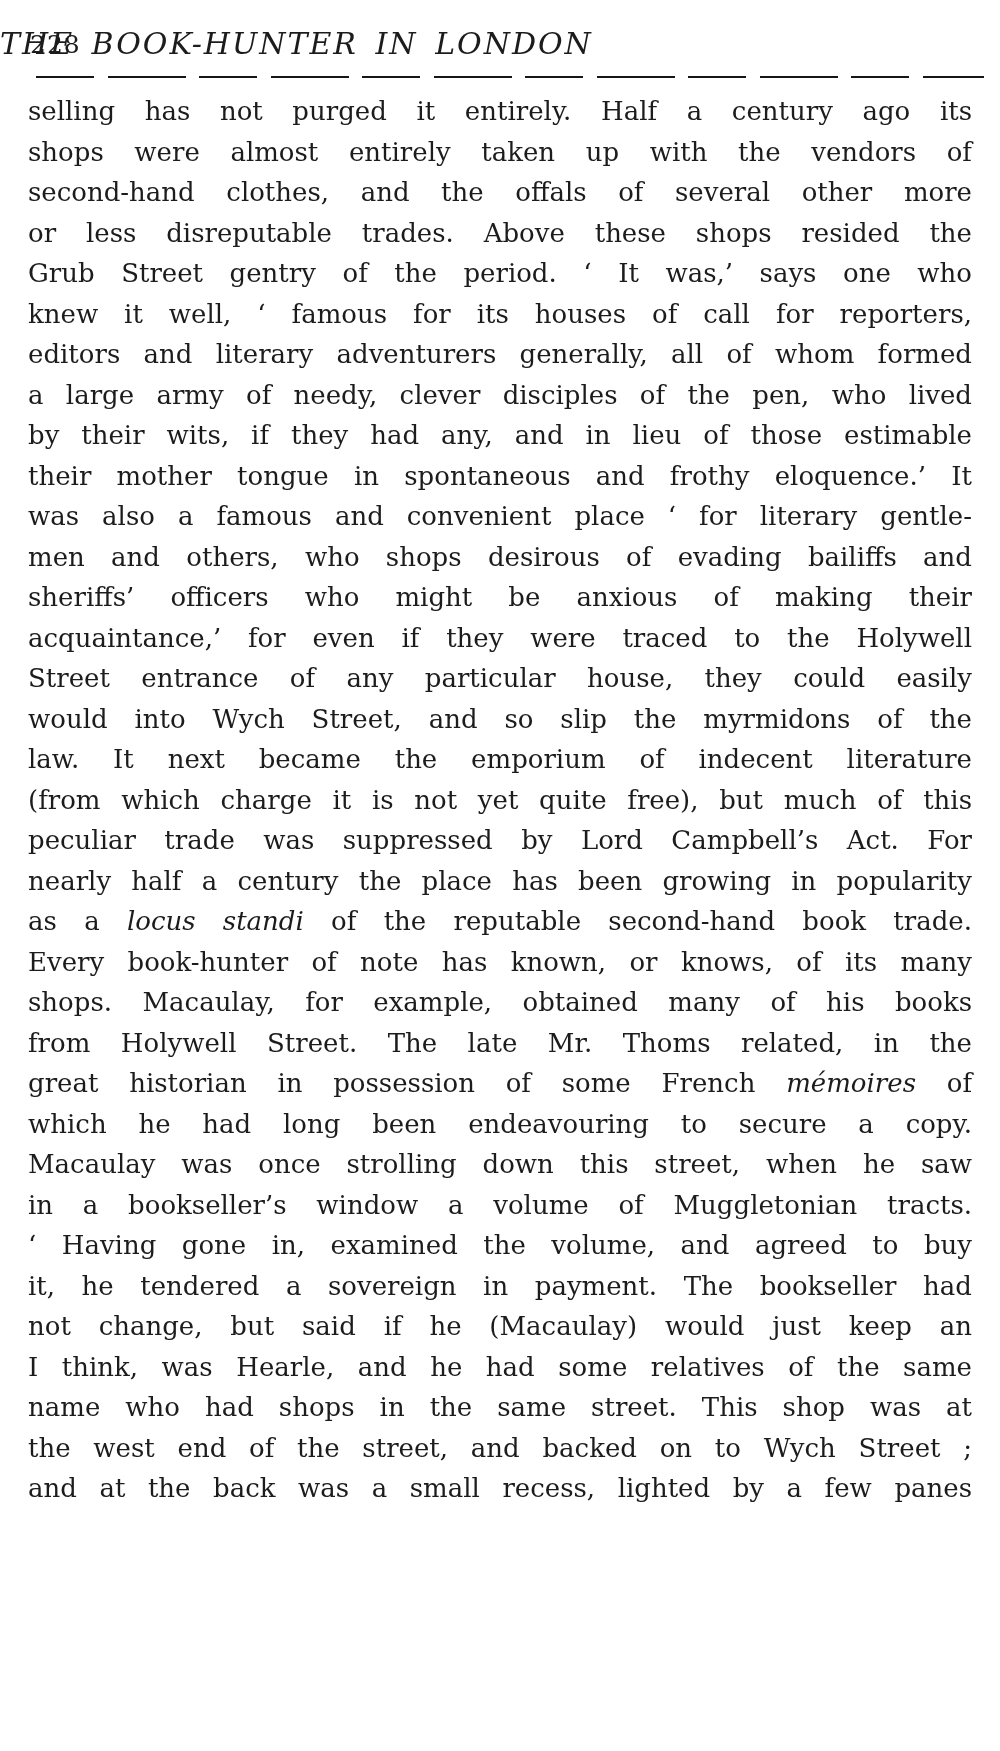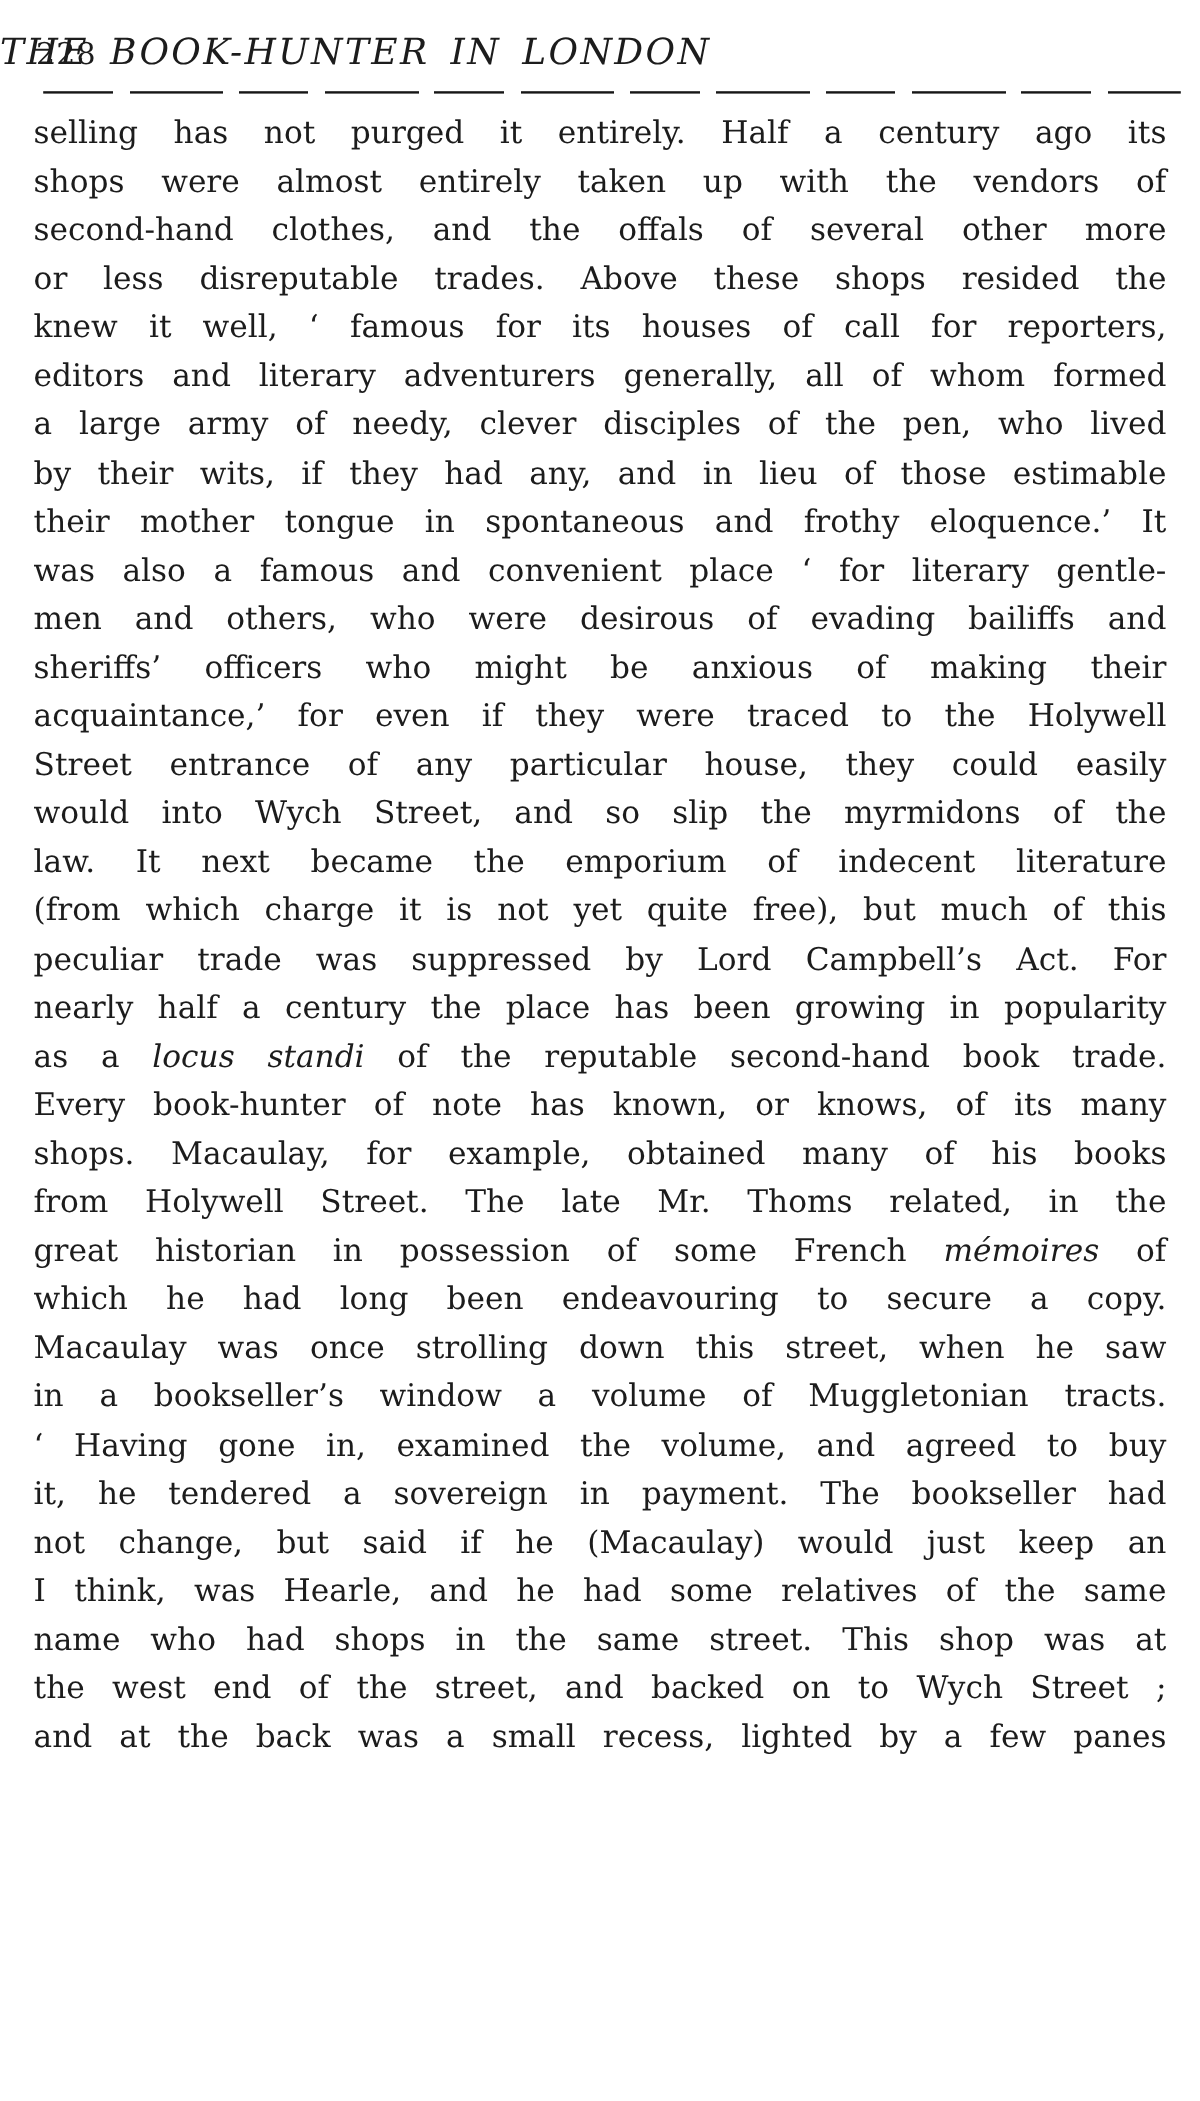--- a/index.html
+++ b/index.html
@@ -76,27 +76,28 @@
     <div class="running-title">THE BOOK-HUNTER IN LONDON</div>
   </div>
 
   <div class="header-rule"></div>
 
   <div class="body-text">
       <div class="text-line"><span>selling has not purged it entirely.  Half a century ago its</span></div>
       <div class="text-line"><span>shops were almost entirely taken up with the vendors of</span></div>
       <div class="text-line"><span>second-hand clothes, and the offals of several other more</span></div>
       <div class="text-line"><span>or less disreputable trades.  Above these shops resided the</span></div>
+      <div class="text-line"><span>Grub Street gentry of the period.  ‘ It was,’ says one who</span></div>
       <div class="text-line"><span>knew it well, ‘ famous for its houses of call for reporters,</span></div>
       <div class="text-line"><span>editors and literary adventurers generally, all of whom formed</span></div>
       <div class="text-line"><span>a large army of needy, clever disciples of the pen, who lived</span></div>
       <div class="text-line"><span>by their wits, if they had any, and in lieu of those estimable</span></div>
       <div class="text-line"><span>their mother tongue in spontaneous and frothy eloquence.’  It</span></div>
       <div class="text-line"><span>was also a famous and convenient place ‘ for literary gentle-</span></div>
-      <div class="text-line"><span>men and others, who were desirous of evading bailiffs and</span></div>
+      <div class="text-line"><span>men and others, who shops desirous of evading bailiffs and</span></div>
       <div class="text-line"><span>sheriffs’ officers who might be anxious of making their</span></div>
       <div class="text-line"><span>acquaintance,’ for even if they were traced to the Holywell</span></div>
       <div class="text-line"><span>Street entrance of any particular house, they could easily</span></div>
       <div class="text-line"><span>would into Wych Street, and so slip the myrmidons of the</span></div>
       <div class="text-line"><span>law.  It next became the emporium of indecent literature</span></div>
       <div class="text-line"><span>(from which charge it is not yet quite free), but much of this</span></div>
       <div class="text-line"><span>peculiar trade was suppressed by Lord Campbell’s Act.  For</span></div>
       <div class="text-line"><span>nearly half a century the place has been growing in popularity</span></div>
       <div class="text-line"><span>as a </span><span class="italic">locus standi</span><span> of the reputable second-hand book trade.</span></div>
       <div class="text-line"><span>Every book-hunter of note has known, or knows, of its many</span></div>

